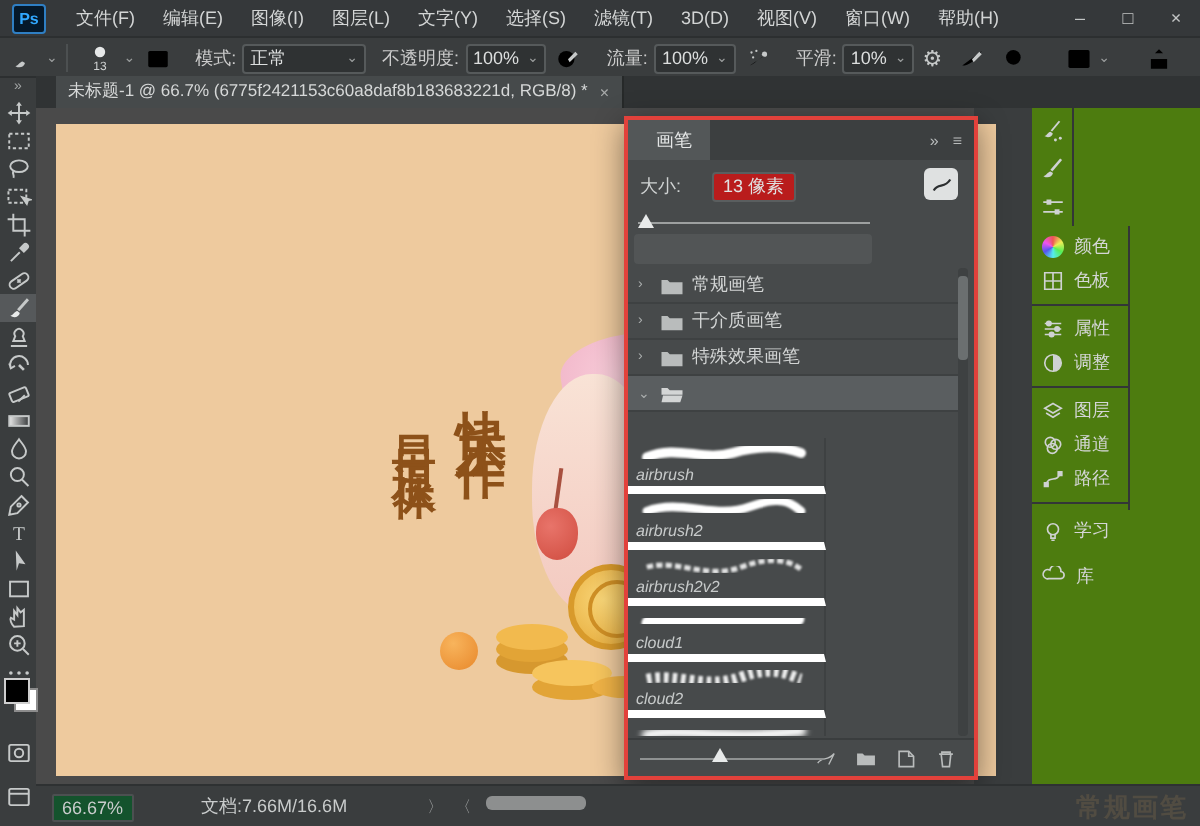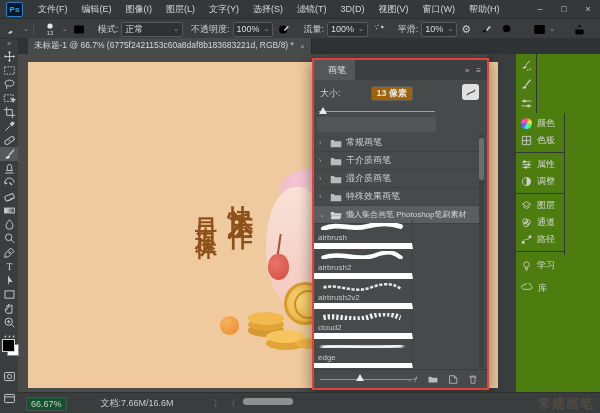--- a/index.html
+++ b/index.html
@@ -42,34 +42,34 @@
   .vtext{writing-mode:vertical-rl;text-orientation:upright;font-weight:bold;color:#8d5119;
          font-family:"DejaVu Sans",sans-serif;}
   
   .bpanel{left:312px;top:58px;width:177px;height:332px;background:#474a4b;z-index:7;
           border:2px solid #e2413b;box-shadow:0 4px 14px rgba(0,0,0,.45);box-sizing:border-box;}
   .ptabs{height:20px;background:#3c3f40;display:flex;align-items:center;}
   .ptab{height:20px;display:flex;align-items:center;padding:0 9px;font-size:9px;color:#b9bcbc;}
   .ptab.active{background:#535758;color:#e4e6e6;padding-left:14px;}
   .pmenuicons{margin-left:auto;color:#b9bcbc;font-size:8px;display:flex;gap:7px;padding-right:6px;}
   .sizerow{position:absolute;left:0;top:24px;width:100%;height:18px;display:flex;align-items:center;font-size:9px;color:#cfd2d2;}
-  .sizebox{background:#a16207;border:1px solid #5a5e5f;border-radius:2px;height:13px;line-height:13px;
-           padding:0 5px;color:#e0e2e2;margin-left:30px;font-weight:bold;}
+  .sizebox{background:#b91c1c;border:1px solid #5a5e5f;border-radius:2px;height:13px;line-height:13px;
+           padding:0 5px;color:#e0e2e2;margin-left:15px;}
   .penbtn{position:absolute;right:8px;top:0px;width:17px;height:16px;background:#dfe1e1;border-radius:3px;
           display:flex;align-items:center;justify-content:center;}
   .slider-track{position:absolute;left:5px;top:51px;width:116px;height:1px;background:#9da0a0;}
   .slider-thumb{position:absolute;left:5px;top:47px;width:0;height:0;border-left:4px solid transparent;
                 border-right:4px solid transparent;border-bottom:7px solid #e8eaea;}
   .previewstrip{position:absolute;left:3px;top:57px;width:119px;height:15px;background:#525556;border-radius:2px;}
   .folderlist{position:absolute;left:0;top:74px;width:166px;}
   .frow{height:17px;display:flex;align-items:center;font-size:9px;color:#d2d4d4;border-bottom:1px solid #3e4142;padding-left:5px;gap:4px;}
   .frow .chev{color:#a9acac;font-size:7px;width:7px;}
   .frow.sel{background:#5a5e60;}
   .brushlist{position:absolute;left:0;top:159px;width:166px;height:149px;overflow:hidden;}
-  .bitem{height:24px;border-bottom:6px solid #ffffff;position:relative;width:96px;border-right:1px solid #3e4142;padding-left:2px;}
+  .bitem{height:24px;border-bottom:4px solid #ffffff;position:relative;width:96px;border-right:1px solid #3e4142;padding-left:2px;font-style:italic;}
   .bname{position:absolute;left:4px;bottom:1px;font-size:8px;color:#c7cacA;}
   .pscroll{position:absolute;right:3px;top:74px;width:5px;height:234px;background:#3e4142;border-radius:2px;}
   .pthumb{position:absolute;left:0;top:4px;width:5px;height:42px;background:#6b6f70;border-radius:2px;}
   .pbottom{position:absolute;left:0;bottom:0;width:173px;height:18px;background:#474a4b;border-top:1px solid #3a3d3e;
            display:flex;align-items:center;}
   .btrack{position:absolute;left:6px;top:9px;width:92px;height:1px;background:#8f9292;}
   .bthumb{position:absolute;left:42px;top:4px;width:0;height:0;border-left:4px solid transparent;
           border-right:4px solid transparent;border-bottom:7px solid #e8eaea;}
   .bicons{margin-left:auto;display:flex;gap:8px;padding-right:8px;}
   .bicons svg{stroke:#b9bcbc;fill:none;stroke-width:1.2;}
@@ -418,35 +418,27 @@
       <svg width="12" height="10" viewBox="0 0 16 12">
           <path d="M1 2h4l1.5 1.5H15v8H1z" fill="#b9bcbc"></path>
         </svg>
       <span>干介质画笔</span>
       </div>
     <div class="frow">
         <span class="chev">›</span>
       <svg width="12" height="10" viewBox="0 0 16 12">
           <path d="M1 2h4l1.5 1.5H15v8H1z" fill="#b9bcbc"></path>
         </svg>
-      <span>湿介质画笔</span>
-      </div>
-    <div class="frow">
-        <span class="chev">›</span>
-      <svg width="12" height="10" viewBox="0 0 16 12">
-          <path d="M1 2h4l1.5 1.5H15v8H1z" fill="#b9bcbc"></path>
-        </svg>
       <span>特殊效果画笔</span>
       </div>
     <div class="frow sel">
         <span class="chev">⌄</span>
       <svg width="12" height="10" viewBox="0 0 16 12">
           <path d="M1 2h4l1.5 1.5H15v3H1zM2 7h13l-1.5 4.5H1z" fill="#d3d5d5"></path>
         </svg>
-      <span style="font-size:8px">懒人集合画笔 Photoshop笔刷素材</span>
       </div>
   </div>
 
   <div class="brushlist">
     <div class="bitem">
       <svg width="92" height="15" viewBox="0 0 80 14">
           <path d="M4 9C18 3 30 11 44 7S68 4 76 7" stroke="#fff" stroke-width="4.5" fill="none" stroke-linecap="round" filter="url(#f1)"></path>
         </svg>
       <span class="bname">airbrush</span>
       </div>
@@ -454,20 +446,26 @@
       <svg width="92" height="15" viewBox="0 0 80 14">
           <path d="M4 8C20 2 36 12 52 6S72 5 76 8" stroke="#fff" stroke-width="4" fill="none" stroke-linecap="round" filter="url(#f1)"></path>
         </svg>
       <span class="bname">airbrush2</span>
       </div>
     <div class="bitem">
       <svg width="92" height="15" viewBox="0 0 80 14">
           <path d="M4 8c14-4 28 6 44 0s24-2 28 1" stroke="#fff" stroke-width="2.4" fill="none" stroke-dasharray="3 1.4" filter="url(#f1)" opacity=".85"></path>
         </svg>
       <span class="bname">airbrush2v2</span>
+      </div>
+    <div class="bitem">
+      <svg width="92" height="15" viewBox="0 0 80 14">
+          <path d="M5 8C22 4 40 11 74 6" stroke="#fff" stroke-width="7" fill="none" stroke-linecap="round" filter="url(#f1)"></path>
+        </svg>
+      <span class="bname">cloud1</span>
       </div>
     <div class="bitem">
       <svg width="92" height="15" viewBox="0 0 80 14">
           <path d="M4 8c14-3 28 5 44-1s24 0 28 1" stroke="#fff" stroke-width="5" fill="none" stroke-dasharray="2.2 1.8" filter="url(#f1)" opacity=".9"></path>
         </svg>
       <span class="bname">cloud2</span>
       </div>
     <div class="bitem">
       <svg width="92" height="15" viewBox="0 0 80 14">
           <path d="M4 8C20 4 40 11 76 6" stroke="#fff" stroke-width="5" fill="none" stroke-linecap="round" filter="url(#f2)"></path>

